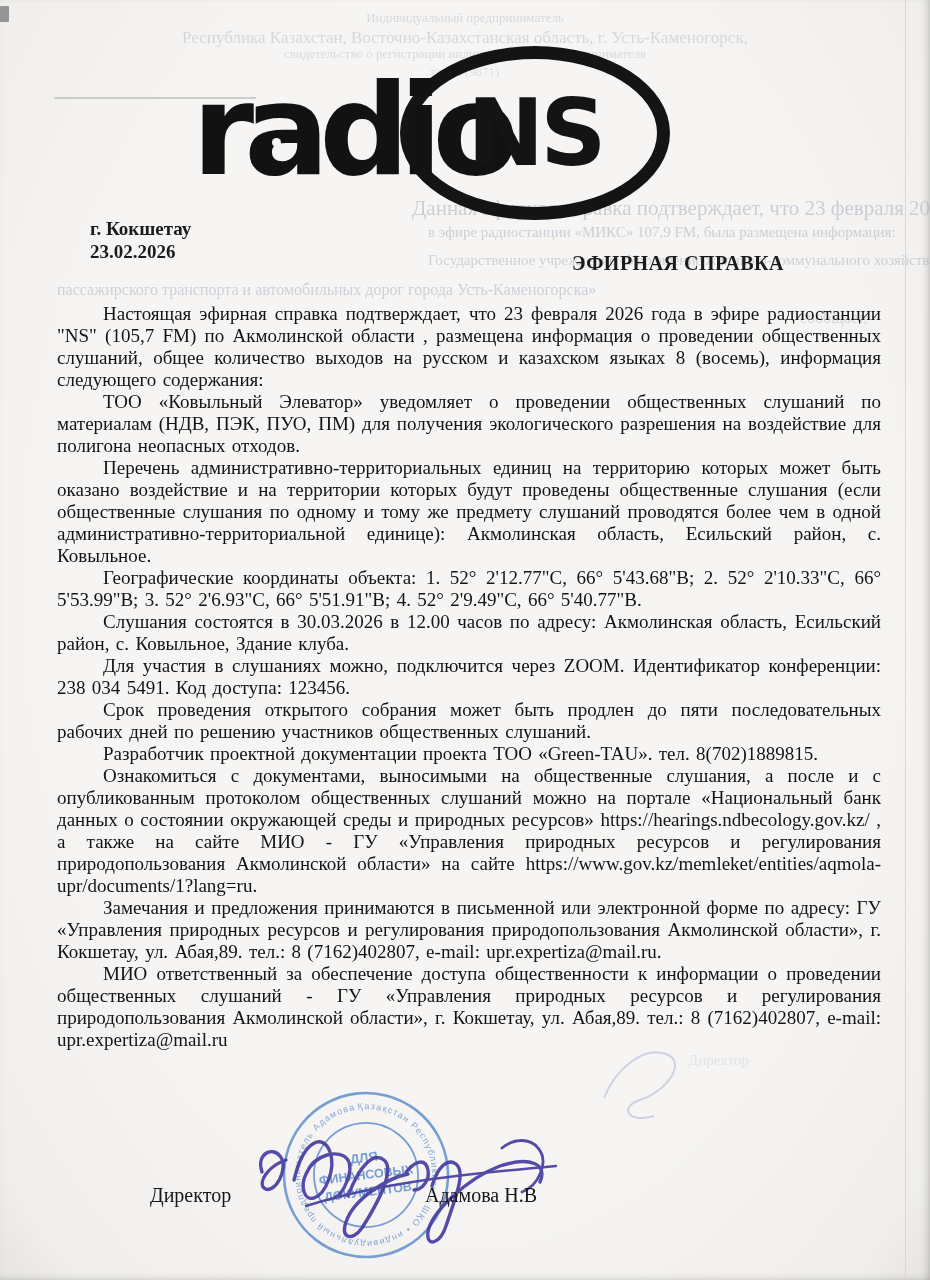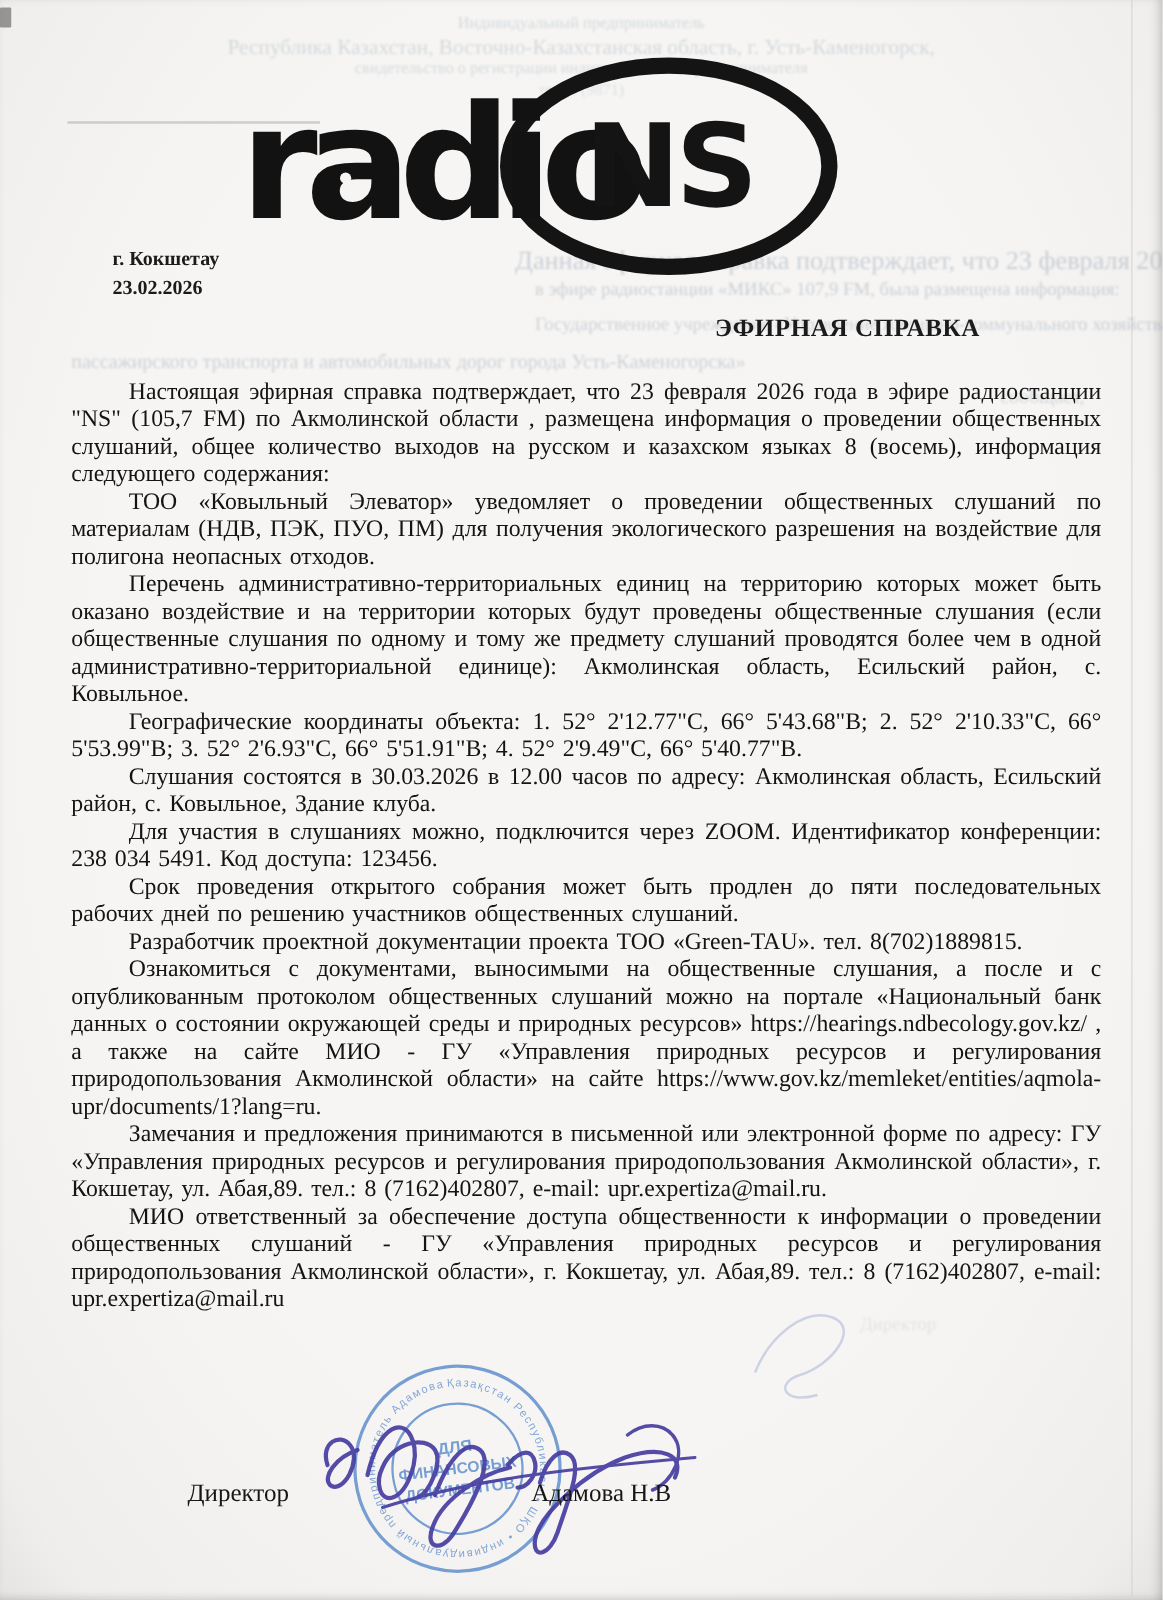--- a/index.html
+++ b/index.html
@@ -25,21 +25,21 @@
   .logo{position:absolute;left:180px;top:42px;width:500px;height:185px;}
   .logo-word{position:absolute;left:12px;top:14px;font-family:"DejaVu Sans",sans-serif;
     font-weight:bold;font-size:126px;line-height:150px;letter-spacing:-10px;color:#121212;z-index:2;}
   .logo-ellipse{position:absolute;left:220px;top:4px;width:244px;height:148px;
     border:13px solid #141414;border-radius:50%;z-index:1;}
   .logo-badge{position:absolute;left:233px;top:17px;width:244px;height:148px;display:flex;
     align-items:center;justify-content:center;z-index:3;
     font-family:"DejaVu Sans",sans-serif;font-weight:bold;font-size:92px;letter-spacing:-4px;color:#141414;}
   .vinyl-dot{position:absolute;width:9px;height:9px;border-radius:50%;background:#f6f5f3;z-index:4;}
 
-  .city-date{position:absolute;left:90px;top:196px;font-weight:bold;font-size:16px;line-height:23px;}
+  .city-date{position:absolute;left:90px;top:217px;font-weight:bold;font-size:19px;line-height:23px;}
   .doc-title{position:absolute;left:572px;top:252px;font-weight:bold;font-size:20px;letter-spacing:.5px;}
 
   .body-text{position:absolute;left:57px;top:303px;width:824px;}
   .para{margin:0;text-align:justify;text-indent:46px;font-size:19px;line-height:22px;
     word-spacing:1.6px;color:#141414;}
 
   
   .stamp{position:absolute;left:243px;top:1082px;width:246px;height:186px;opacity:.82;transform:rotate(-7deg);}
   .signature{position:absolute;left:252px;top:1108px;width:330px;height:140px;opacity:.92;}
   .blue-scribble{position:absolute;left:596px;top:1028px;width:130px;height:110px;opacity:.35;}

